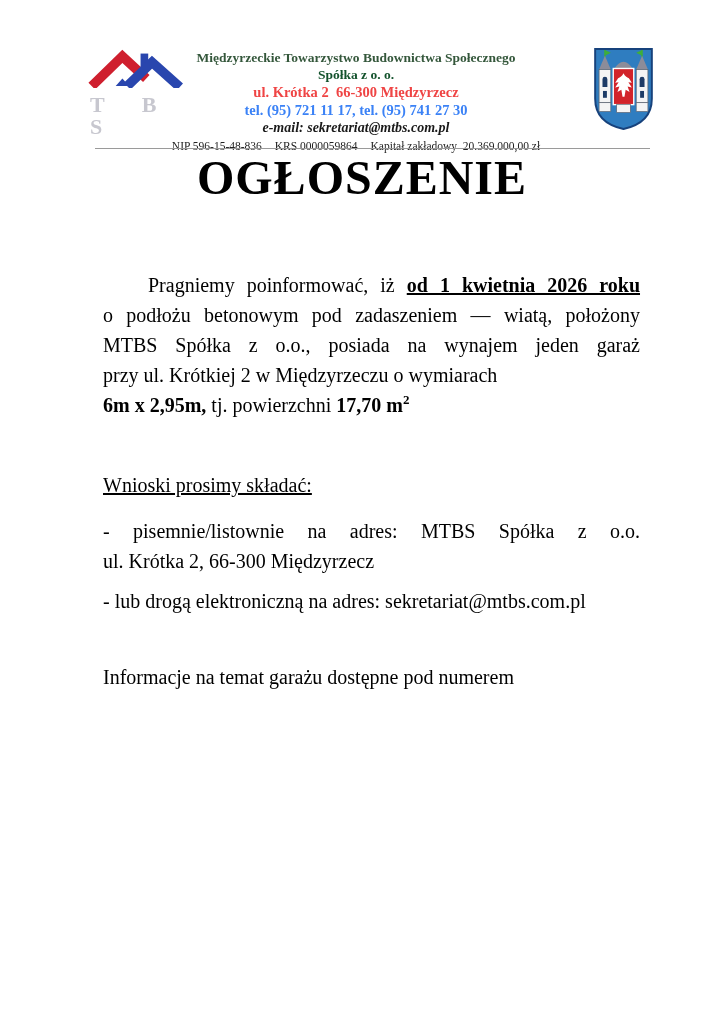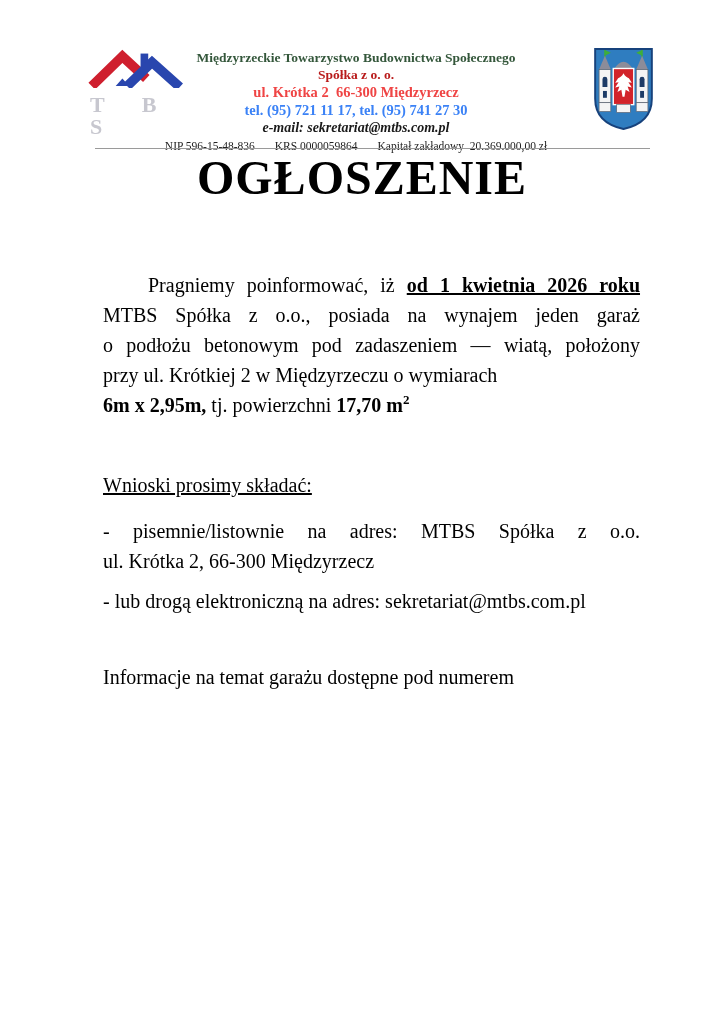--- a/index.html
+++ b/index.html
@@ -25,27 +25,27 @@
     letter-spacing: 16px;
     margin-top: 2px;
     padding-left: 4px;
     line-height: 1;
   }
   .org-block {
     position: absolute; left: 76px; top: 50px; width: 560px;
     text-align: center; line-height: 1.18;
   }
   .org-name   { font-size: 13.5px; font-weight: bold; color: #34573b; }
-  .org-form   { font-size: 13.5px; font-weight: bold; color: #b91c1c; margin-top: 1px; }
+  .org-form   { font-size: 13.5px; font-weight: bold; color: #14532d; margin-top: 1px; }
   .org-addr   { font-size: 14.5px; font-weight: bold; color: #ef4444; white-space: pre-wrap; margin-top: 1px; }
   .org-phones { font-size: 14.5px; font-weight: bold; color: #3b82f6; margin-top: 1px; }
   .org-email  { font-size: 14px; font-weight: bold; font-style: italic; color: #1a1a1a; margin-top: 1px; }
   .org-registry {
     font-size: 11.5px; color: #222; margin-top: 3px;
-    display: flex; justify-content: center; gap: 20px; white-space: pre-wrap;
+    display: flex; justify-content: center; gap: 13px; white-space: pre-wrap;
   }
   .crest { position: absolute; left: 592px; top: 46px; width: 63px; height: 86px; }
   .divider {
     position: absolute; left: 95px; right: 74px; top: 148px;
     border-top: 1.5px solid #9a9a9a;
   }
 
   
   .title {
     position: absolute; top: 150px; left: 0; width: 100%;
@@ -139,22 +139,22 @@
   </div>
 
   <div class="divider"></div>
 
   <div class="title">OGŁOSZENIE</div>
 
   <div class="content">
 
     <div class="jline indent"><span>Pragniemy poinformować, iż </span><span class="emph">od 1 kwietnia 2026 roku</span></div>
 
+    <div class="jline">o podłożu betonowym pod zadaszeniem — wiatą, położony</div>
     <div class="jline">MTBS Spółka z o.o., posiada na wynajem jeden garaż</div>
-    <div class="jline">o podłożu betonowym pod zadaszeniem — wiatą, położony</div>
     <div>przy ul. Krótkiej 2 w Międzyrzeczu o wymiarach</div>
 
     <div><span class="b">6m x 2,95m,</span><span> tj. powierzchni </span><span class="b">17,70 m</span><sup class="b">2</sup></div>
 
     <div class="section-heading">Wnioski prosimy składać:</div>
 
     <div class="jline bullet1-l1">- pisemnie/listownie na adres: MTBS Spółka z o.o.</div>
     <div>ul. Krótka 2, 66-300 Międzyrzecz</div>
 
     <div class="bullet2">- lub drogą elektroniczną na adres: sekretariat@mtbs.com.pl</div>

